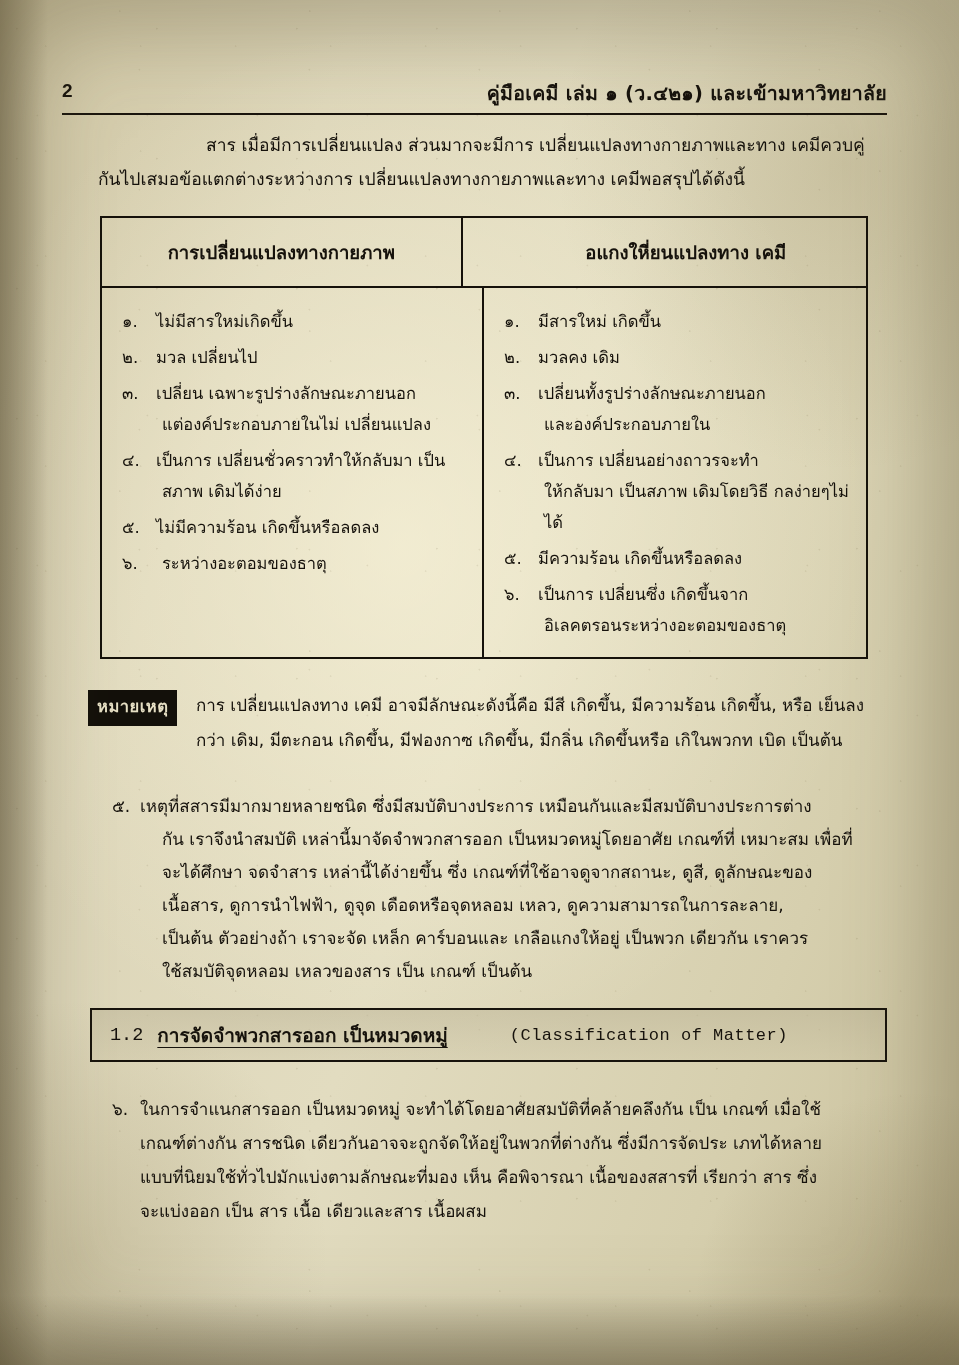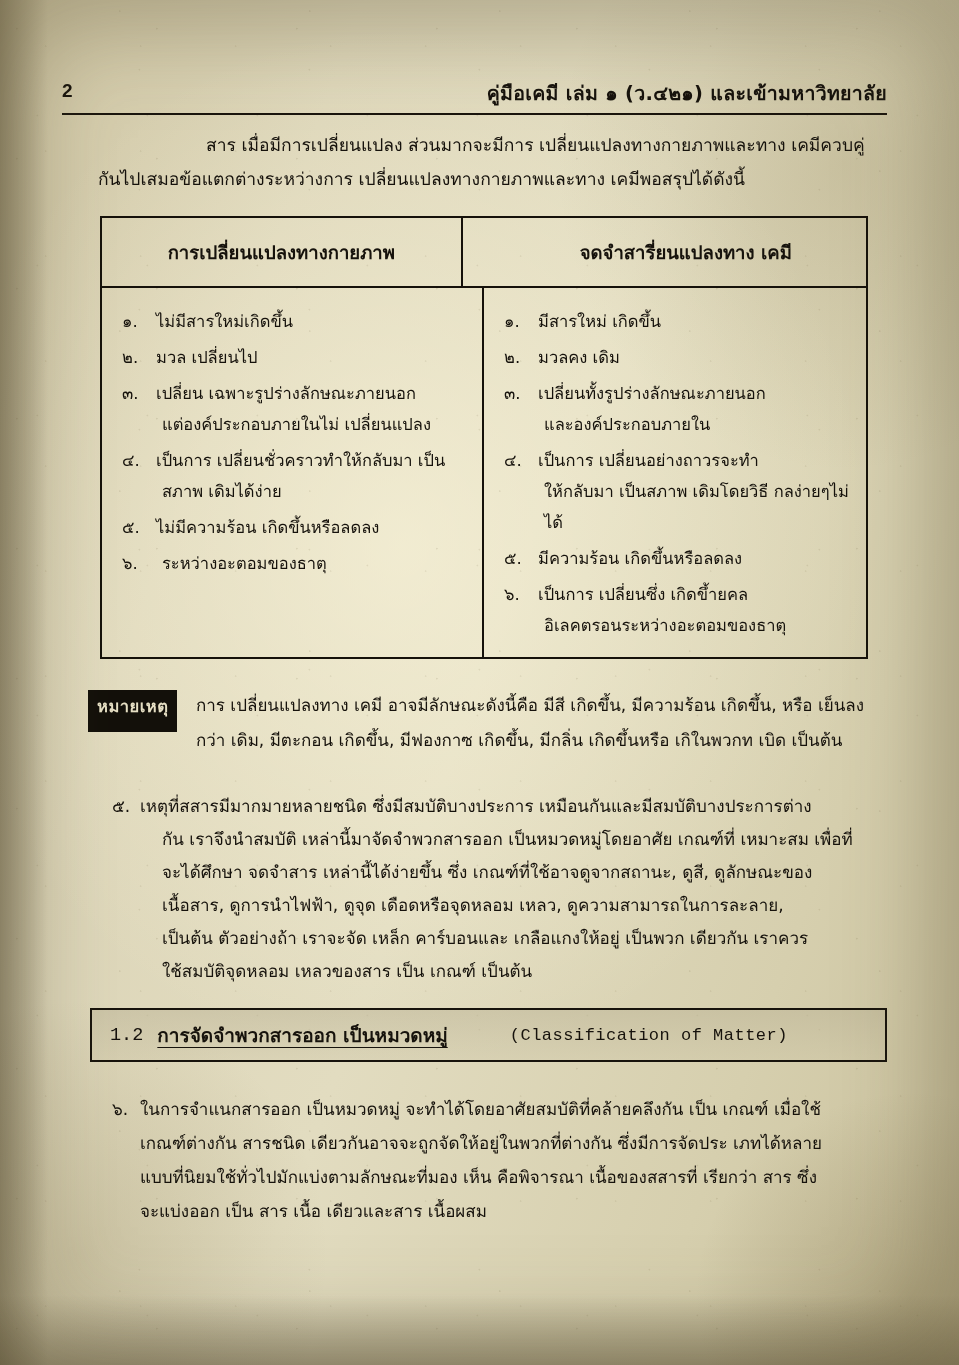--- a/index.html
+++ b/index.html
@@ -152,21 +152,21 @@
     right: 72px;
     top: 688px;
   }
   .note-tag {
     position: absolute;
     left: 0;
     top: 2px;
     background: #13100a;
     color: #e6dfc4;
     font-size: 16.5px;
-    padding: 3px 9px 13px;
+    padding: 3px 9px 7px;
     font-weight: 600;
     letter-spacing: 0.5px;
   }
   .note-body {
     margin-left: 108px;
     font-size: 17px;
     line-height: 35px;
     text-align: justify;
   }
   .note-body p { margin: 0; }
@@ -268,21 +268,21 @@
   <div class="header-rule"></div>
 
   <div class="intro">
     <p class="l1">สาร เมื่อมีการเปลี่ยนแปลง ส่วนมากจะมีการ เปลี่ยนแปลงทางกายภาพและทาง เคมีควบคู่</p>
     <p>กันไปเสมอข้อแตกต่างระหว่างการ เปลี่ยนแปลงทางกายภาพและทาง เคมีพอสรุปได้ดังนี้</p>
   </div>
 
   <div class="table">
     <div class="table-head">
       <div class="col col-left">การเปลี่ยนแปลงทางกายภาพ</div>
-      <div class="col">จดจำสารี่ยนแปลงทาง เคมี</div>
+      <div class="col">อแกงใหี่ยนแปลงทาง เคมี</div>
     </div>
     <div class="table-body">
       <div class="col col-left">
         <div class="item">
           <span class="item-num">๑.</span>
           <span class="item-txt"><span>ไม่มีสารใหม่เกิดขึ้น</span></span>
         </div>
         <div class="item">
           <span class="item-num">๒.</span>
           <span class="item-txt"><span>มวล เปลี่ยนไป</span></span>
@@ -335,21 +335,21 @@
             <span class="cont">ให้กลับมา เป็นสภาพ เดิมโดยวิธี กลง่ายๆไม่ได้</span>
           </span>
         </div>
         <div class="item">
           <span class="item-num">๕.</span>
           <span class="item-txt"><span>มีความร้อน เกิดขึ้นหรือลดลง</span></span>
         </div>
         <div class="item">
           <span class="item-num">๖.</span>
           <span class="item-txt">
-            <span>เป็นการ เปลี่ยนซึ่ง เกิดขึ้ายคล</span>
+            <span>เป็นการ เปลี่ยนซึ่ง เกิดขึ้นจาก</span>
             <span class="cont">อิเลคตรอนระหว่างอะตอมของธาตุ</span>
           </span>
         </div>
       </div>
     </div>
   </div>
 
   <div class="note">
     <div class="note-tag">หมายเหตุ</div>
     <div class="note-body">

